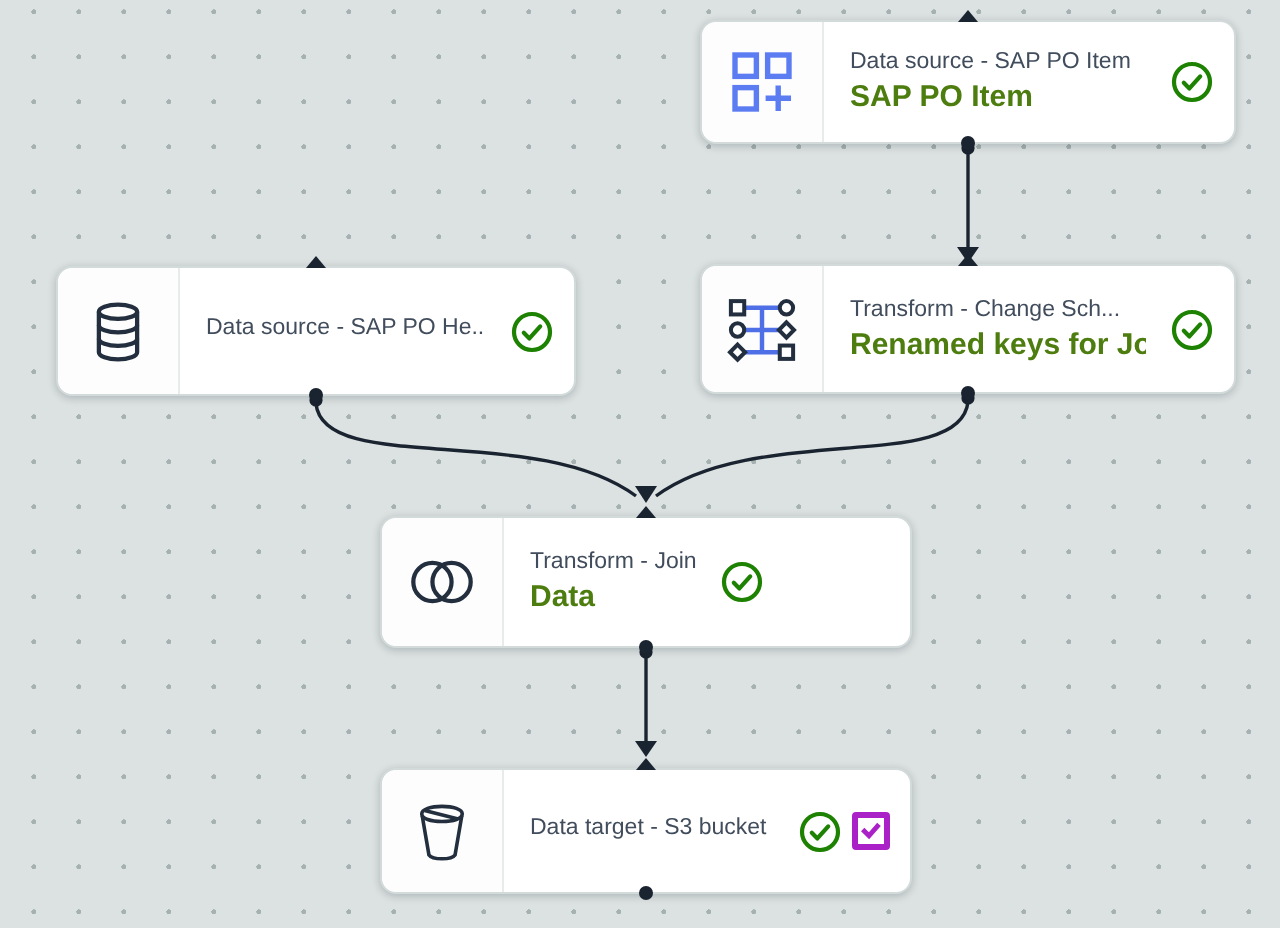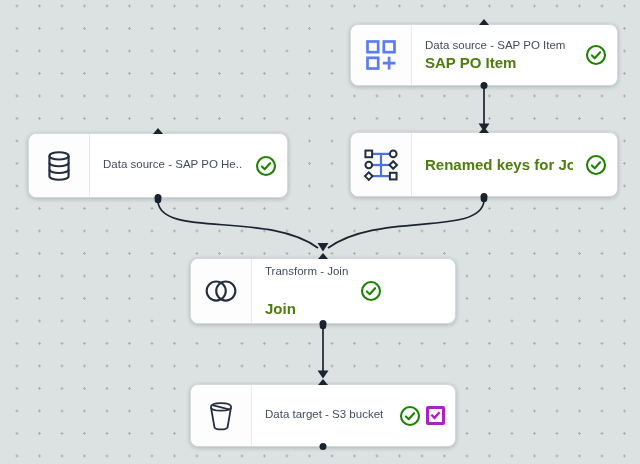--- a/index.html
+++ b/index.html
@@ -29,21 +29,21 @@
   .port-out{
     position:absolute;bottom:-4px;left:50%;transform:translateX(-50%);
     width:7px;height:7px;border-radius:50%;background:#1a2330;
   }
   .iconbox{
     flex:0 0 60px;display:flex;align-items:center;justify-content:center;
     border-right:1px solid #e7ebeb;border-radius:8px 0 0 8px;background:#fdfdfd;
   }
   .body{flex:1 1 auto;min-width:0;display:flex;flex-direction:column;justify-content:center;
     padding:6px 4px 6px 13px;}
-  .node--join .body{flex:0 0 auto;justify-content:space-between;}
+  .node--join .body{flex:0 0 auto;}
   .title{font-size:11.5px;color:#414d5c;white-space:nowrap;overflow:hidden;margin-bottom:3px;}
   .label{font-size:15px;font-weight:700;color:#4d7c0f;white-space:nowrap;overflow:hidden;}
   .status{display:flex;align-items:center;gap:5px;padding:0 10px 0 8px;flex:0 0 auto;}
   .checkbox{
     width:13px;height:13px;border:3px solid #ab21c8;border-radius:2px;background:#fff;
     display:flex;align-items:center;justify-content:center;
   }
 </style>
 </head>
 <body>
@@ -61,21 +61,21 @@
 
     <circle class="edge-dot" cx="484" cy="199" r="3.3"></circle>
     <path class="edge-line" d="M484 201 C480 237 378 211 328 248"></path>
     <polygon class="edge-arrow" points="317.5,243 328.5,243 323,251.5"></polygon>
 
     <circle class="edge-dot" cx="323" cy="326" r="3.3"></circle>
     <path class="edge-line" d="M323 328 V372"></path>
     <polygon class="edge-arrow" points="317.5,370.5 328.5,370.5 323,378.5"></polygon>
   </svg>
 
-  <div class="node" style="left:350px;top:24px;width:268px;height:62px">
+  <div class="node" style="left:350px;top:10px;width:268px;height:62px">
     <span class="port-in"></span>
     <div class="iconbox">
       <svg width="36" height="36" viewBox="0 0 32 32" fill="none" stroke="#5c7cf2" stroke-width="2.4">
         <rect x="4" y="4" width="9.5" height="9.5"></rect>
         <rect x="18.5" y="4" width="9.5" height="9.5"></rect>
         <rect x="4" y="18.5" width="9.5" height="9.5"></rect>
         <path d="M23.2 17.6 V28.9 M17.6 23.2 H28.9"></path>
       </svg>
     </div>
     <div class="body">
@@ -127,20 +127,21 @@
           <rect x="4" y="3" width="6" height="6"></rect>
           <circle cx="29" cy="6" r="3"></circle>
           <circle cx="7" cy="16" r="3"></circle>
           <path d="M29 12.6 l3.4 3.4 -3.4 3.4 -3.4 -3.4 Z"></path>
           <path d="M7 22.6 l3.4 3.4 -3.4 3.4 -3.4 -3.4 Z"></path>
           <rect x="26" y="23" width="6" height="6"></rect>
         </g>
       </svg>
     </div>
     <div class="body">
+      <div class="title">Transform - Change Sch...</div>
       <div class="label">Renamed keys for Join</div>
     </div>
     <div class="status">
       <svg width="22" height="22" viewBox="0 0 22 22" fill="none">
         <circle cx="11" cy="11" r="9" stroke="#1d8102" stroke-width="2.1"></circle>
         <path d="M6.9 11.4 l2.8 2.8 5.4-6" stroke="#1d8102" stroke-width="2.1" stroke-linecap="round" stroke-linejoin="round"></path>
       </svg>
     </div>
     <span class="port-out"></span>
   </div>
@@ -148,21 +149,21 @@
   <div class="node node--join" style="left:190px;top:258px;width:266px;height:66px">
     <span class="port-in"></span>
     <div class="iconbox">
       <svg width="40" height="34" viewBox="0 0 36 32" fill="none" stroke="#232f3e" stroke-width="2">
         <circle cx="13.5" cy="16" r="9"></circle>
         <circle cx="22.5" cy="16" r="9"></circle>
       </svg>
     </div>
     <div class="body">
       <div class="title">Transform - Join</div>
-      <div class="label">Join</div>
+      <div class="label">Data</div>
     </div>
     <div class="status">
       <svg width="22" height="22" viewBox="0 0 22 22" fill="none">
         <circle cx="11" cy="11" r="9" stroke="#1d8102" stroke-width="2.1"></circle>
         <path d="M6.9 11.4 l2.8 2.8 5.4-6" stroke="#1d8102" stroke-width="2.1" stroke-linecap="round" stroke-linejoin="round"></path>
       </svg>
     </div>
     <span class="port-out"></span>
   </div>
 

